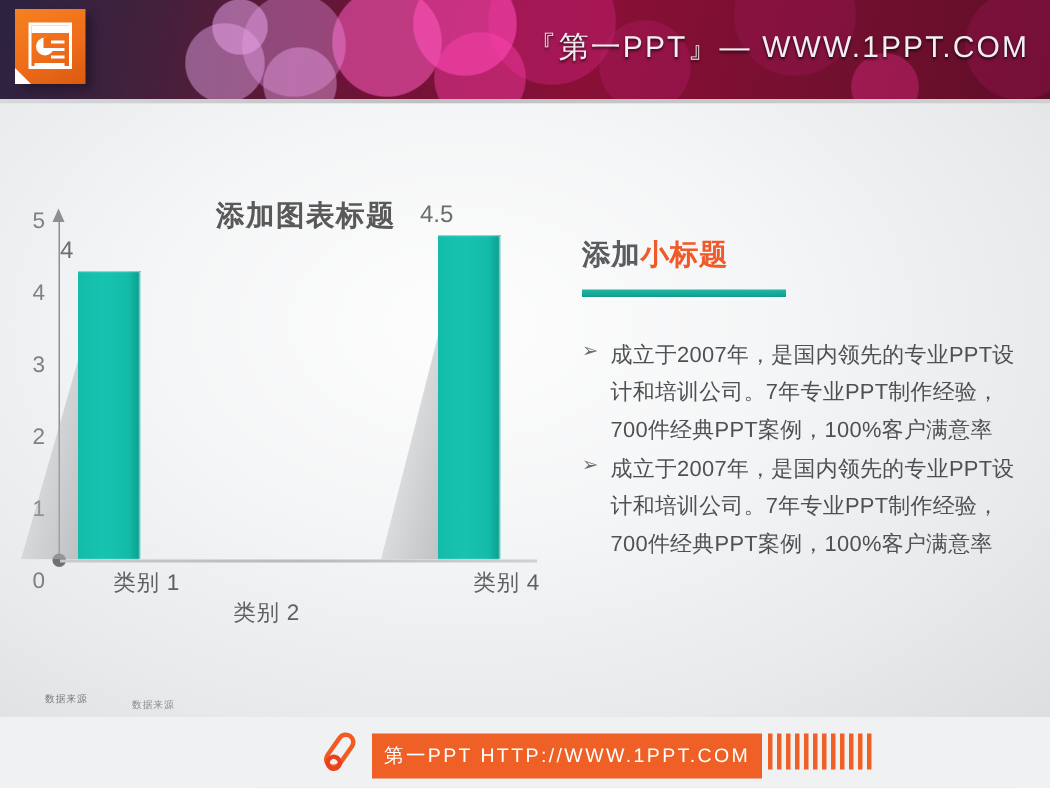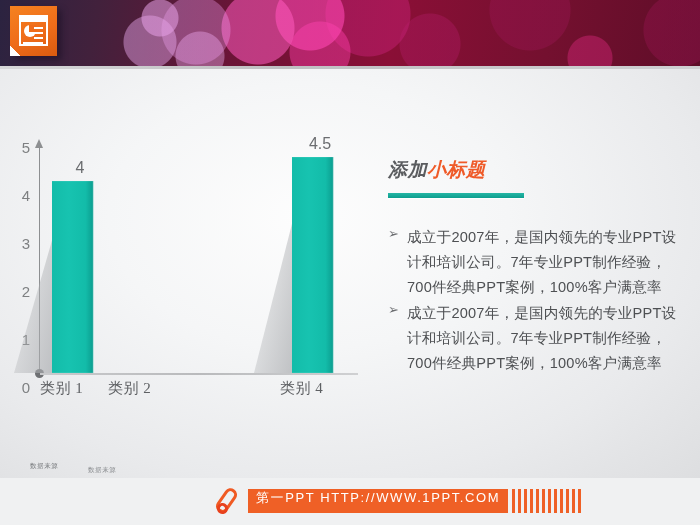--- a/index.html
+++ b/index.html
@@ -115,40 +115,40 @@
     position:absolute; bottom:0; left:-26px; width:55px;
     background:linear-gradient(100deg, rgba(255,255,255,0) 0%, rgba(172,174,177,0.75) 86%, rgba(150,152,156,0.9) 100%);
     clip-path:polygon(100% 0, 100% 100%, 0 100%);
   }
   .bar {
     position:absolute; bottom:0; left:12px; width:42px;
     background:linear-gradient(90deg,#0fb4a1 0%,#14bdab 18%,#17c0ae 55%,#0ea99a 92%,#0b9a8d 100%);
     box-shadow:-1px 0 1px rgba(255,255,255,.8) inset;
   }
   .bar-label {
-    position:absolute; left:0; width:80px; text-align:center;
+    position:absolute; left:0; width:80px; 
     font-size:16px; color:#6b6d70;
   }
   .cat-label {
-    position:absolute; top:310px; width:80px; text-align:left;
-    font-size:15px; color:#5e6063; letter-spacing:.5px;font-family:Liberation Serif, serif;
+    position:absolute; top:310px; width:80px; text-align:right;
+    font-size:15px; color:#5e6063; letter-spacing:.5px;
   }
   .datasource {
     position:absolute; left:30px; top:393px;
     font-size:6.5px; color:#777a7d; letter-spacing:.6px; white-space:nowrap;
   }
   .datasource2 {
     position:absolute; left:88px; top:397px;
     font-size:6.5px; color:#8a8d90; letter-spacing:.6px; white-space:nowrap;
   }
 
   
   .right-pane { position:absolute; left:388px; top:88px; width:300px; }
   .sub-title {
-    font-size:19px; font-weight:bold; letter-spacing:.5px; white-space:nowrap;font-style:italic;
+    font-size:19px; font-weight:bold; letter-spacing:.5px; white-space:nowrap;
   }
   .sub-title .t1 { color:#5a5c5f; }
   .sub-title .t2 { color:#ef5a28; }
   .sub-rule {
     margin-top:10px; width:136px; height:5px;
     background:linear-gradient(180deg,#25b6a5,#0d9e8e);
     box-shadow:0 1px 1px rgba(255,255,255,.9);
   }
   .bullets { margin-top:27px; }
   .bullet { position:relative; padding-left:19px; margin-bottom:1px; }
@@ -173,21 +173,21 @@
     border:3.4px solid #f05a23; border-radius:7px 7px 7px 7px;
     transform:rotate(35deg); transform-origin:50% 50%;
   }
   .pen-tip {
     position:absolute; left:3px; top:17px; width:11px; height:11px;
     border:3.2px solid #e8411d; border-radius:50%;
     transform:rotate(35deg);
   }
   .footer-bar {
     position:absolute; left:34px; top:5px; height:24px;
-    background:#ef6026; display:flex; padding:0 8px;
+    background:#ef6026; display:flex; align-items:center; padding:15px 8px;
   }
   .footer-text {
     font-size:13px; color:#fff; letter-spacing:1.6px; white-space:nowrap;
   }
   .stripes {
     position:absolute; left:0; top:5px; height:24px; display:flex; gap:3px;
   }
   .stripes i { display:block; width:3px; height:24px; background:#ef6026; }
 </style>
 </head>
@@ -201,26 +201,28 @@
         <div class="logo-doc-bar"></div>
         <div class="logo-pie"></div>
         <div class="logo-line" style="top:10px;"></div>
         <div class="logo-line" style="top:15px;"></div>
         <div class="logo-line" style="top:20px;"></div>
         <div class="logo-line" style="top:25px;width:20px;right:3px;"></div>
       </div>
       <div class="logo-fold"></div>
     </div>
   </div>
+  <div class="header-title">『第一PPT』— WWW.1PPT.COM</div>
 </div>
 <div class="header-underline"></div>
 
 <div class="slide-body">
 
   <div class="chart">
+    <div class="chart-title">添加图表标题</div>
 
     <div class="yaxis-arrow"></div>
     <div class="yaxis-line"></div>
     <div class="yaxis-dot"></div>
 
     <div class="ytick-wrap">
       <div class="ytick" style="top:0px;">5</div>
       <div class="ytick" style="top:48px;">4</div>
       <div class="ytick" style="top:96px;">3</div>
       <div class="ytick" style="top:144px;">2</div>
@@ -237,21 +239,21 @@
         <div class="bar-label" style="bottom: 196px;">4</div>
       </div>
       <div class="bar-slot" style="left:240px;">
         <div class="bar-shadow" style="height: 216px;"></div>
         <div class="bar" style="height: 216px; background: linear-gradient(90deg, rgb(19, 188, 169) 0%, rgb(23, 195, 176) 40%, rgb(19, 188, 169) 80%, rgb(11, 154, 141) 100%);"></div>
         <div class="bar-label" style="bottom: 220px;">4.5</div>
       </div>
     </div>
 
     <div class="cat-label" style="left:40px;">类别 1</div>
-    <div class="cat-label" style="left:108px;">类别 2</div>
+    <div class="cat-label" style="left:120px;margin-top:20px;">类别 2</div>
     <div class="cat-label" style="left:280px;">类别 4</div>
 
     <div class="datasource">数据来源</div>
     <div class="datasource2">数据来源</div>
   </div>
 
   <div class="right-pane">
     <div class="sub-title">
       <span class="t1">添加</span><span class="t2">小标题</span>
     </div>

